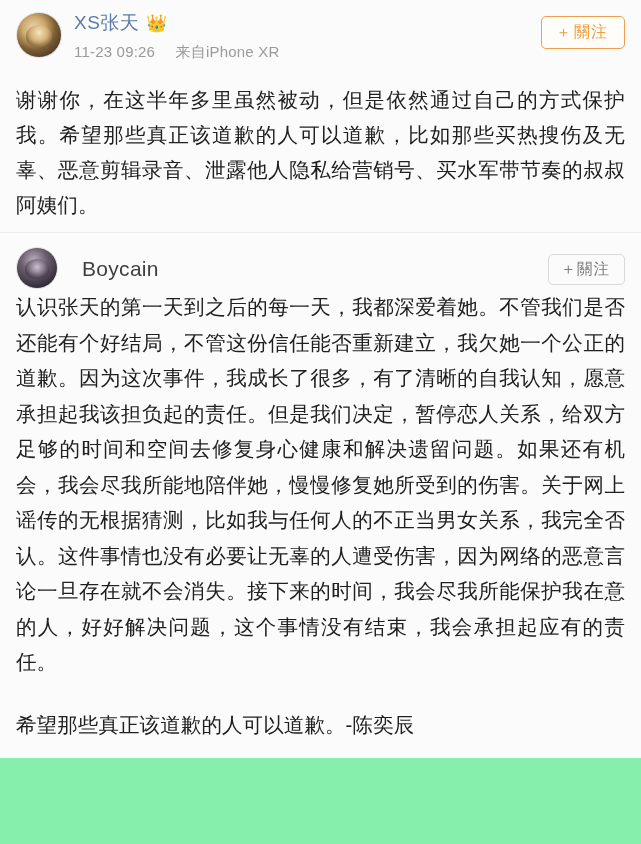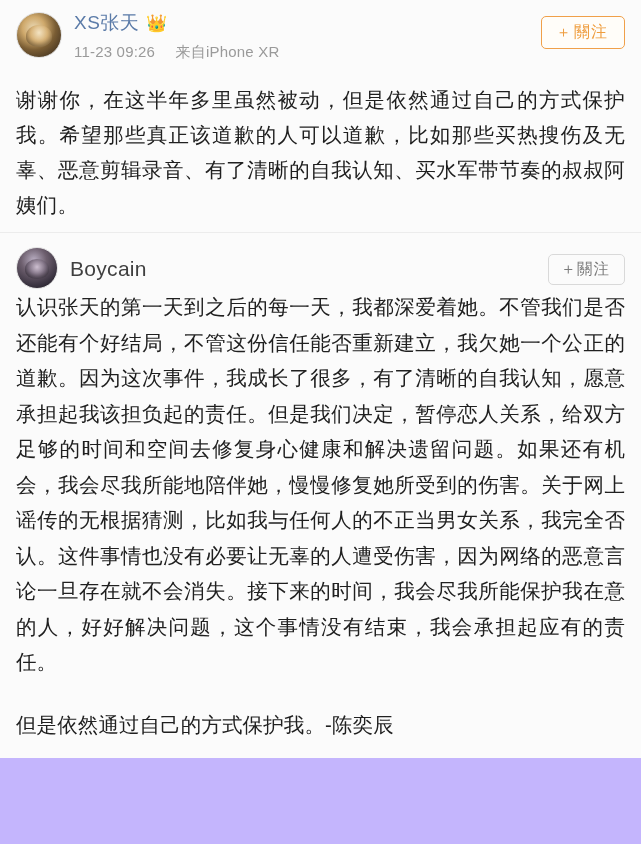--- a/index.html
+++ b/index.html
@@ -11,21 +11,21 @@
     height: 844px;
     background: #ffffff;
     font-family: "Liberation Sans", sans-serif;
     overflow: hidden;
     color: #1a1a1a;
   }
   .screen {
     width: 641px;
     height: 844px;
     position: relative;
-    background: #c4b5fd;
+    background: #86efac;
     overflow: hidden;
   }
 
   
   .post {
     background: #fbfbfb;
     padding: 12px 16px 10px 16px;
     box-sizing: border-box;
   }
   .post-header {
@@ -142,21 +142,21 @@
     background: #fbfbfb;
     padding: 14px 16px 16px 16px;
     box-sizing: border-box;
   }
   .post2 .post-header { align-items: center; }
   .post2 .avatar {
     width: 42px;
     height: 42px;
     flex: 0 0 42px;
   }
-  .post2 .namewrap { margin-left: 12px; padding-top: 0; }
+  .post2 .namewrap { margin-left: 24px; padding-top: 0; }
   .post2 .username {
     color: #3f3f3f;
     font-size: 21px;
     letter-spacing: 0.3px;
   }
   .follow-btn-2 {
     position: absolute;
     right: 0;
     top: 7px;
     border: 1px solid #d9d9d9;
@@ -204,34 +204,34 @@
         </div>
         <div class="meta">
           <span>11-23 09:26</span>
           <span class="src">来自iPhone XR</span>
         </div>
       </div>
       <div class="follow-btn">
         <span class="plus">＋</span><span>關注</span>
       </div>
     </div>
-    <div class="post-body">谢谢你，在这半年多里虽然被动，但是依然通过自己的方式保护我。希望那些真正该道歉的人可以道歉，比如那些买热搜伤及无辜、恶意剪辑录音、有了清晰的自我认知、买水军带节奏的叔叔阿姨们。</div>
+    <div class="post-body">谢谢你，在这半年多里虽然被动，但是依然通过自己的方式保护我。希望那些真正该道歉的人可以道歉，比如那些买热搜伤及无辜、恶意剪辑录音、泄露他人隐私给营销号、买水军带节奏的叔叔阿姨们。</div>
   </div>
 
   <div class="divider"></div>
 
   <div class="post2">
     <div class="post-header">
       <div class="avatar avatar-2"></div>
       <div class="namewrap">
         <div class="row-name">
           <span class="username">Boycain</span>
         </div>
       </div>
       <div class="follow-btn-2">
         <span class="plus">＋</span><span>關注</span>
       </div>
     </div>
     <div class="post2-body">认识张天的第一天到之后的每一天，我都深爱着她。不管我们是否还能有个好结局，不管这份信任能否重新建立，我欠她一个公正的道歉。因为这次事件，我成长了很多，有了清晰的自我认知，愿意承担起我该担负起的责任。但是我们决定，暂停恋人关系，给双方足够的时间和空间去修复身心健康和解决遗留问题。如果还有机会，我会尽我所能地陪伴她，慢慢修复她所受到的伤害。关于网上谣传的无根据猜测，比如我与任何人的不正当男女关系，我完全否认。这件事情也没有必要让无辜的人遭受伤害，因为网络的恶意言论一旦存在就不会消失。接下来的时间，我会尽我所能保护我在意的人，好好解决问题，这个事情没有结束，我会承担起应有的责任。</div>
-    <div class="post2-sign">但是依然通过自己的方式保护我。-陈奕辰</div>
+    <div class="post2-sign">希望那些真正该道歉的人可以道歉。-陈奕辰</div>
   </div>
 
 </div>
 
 </body></html>

